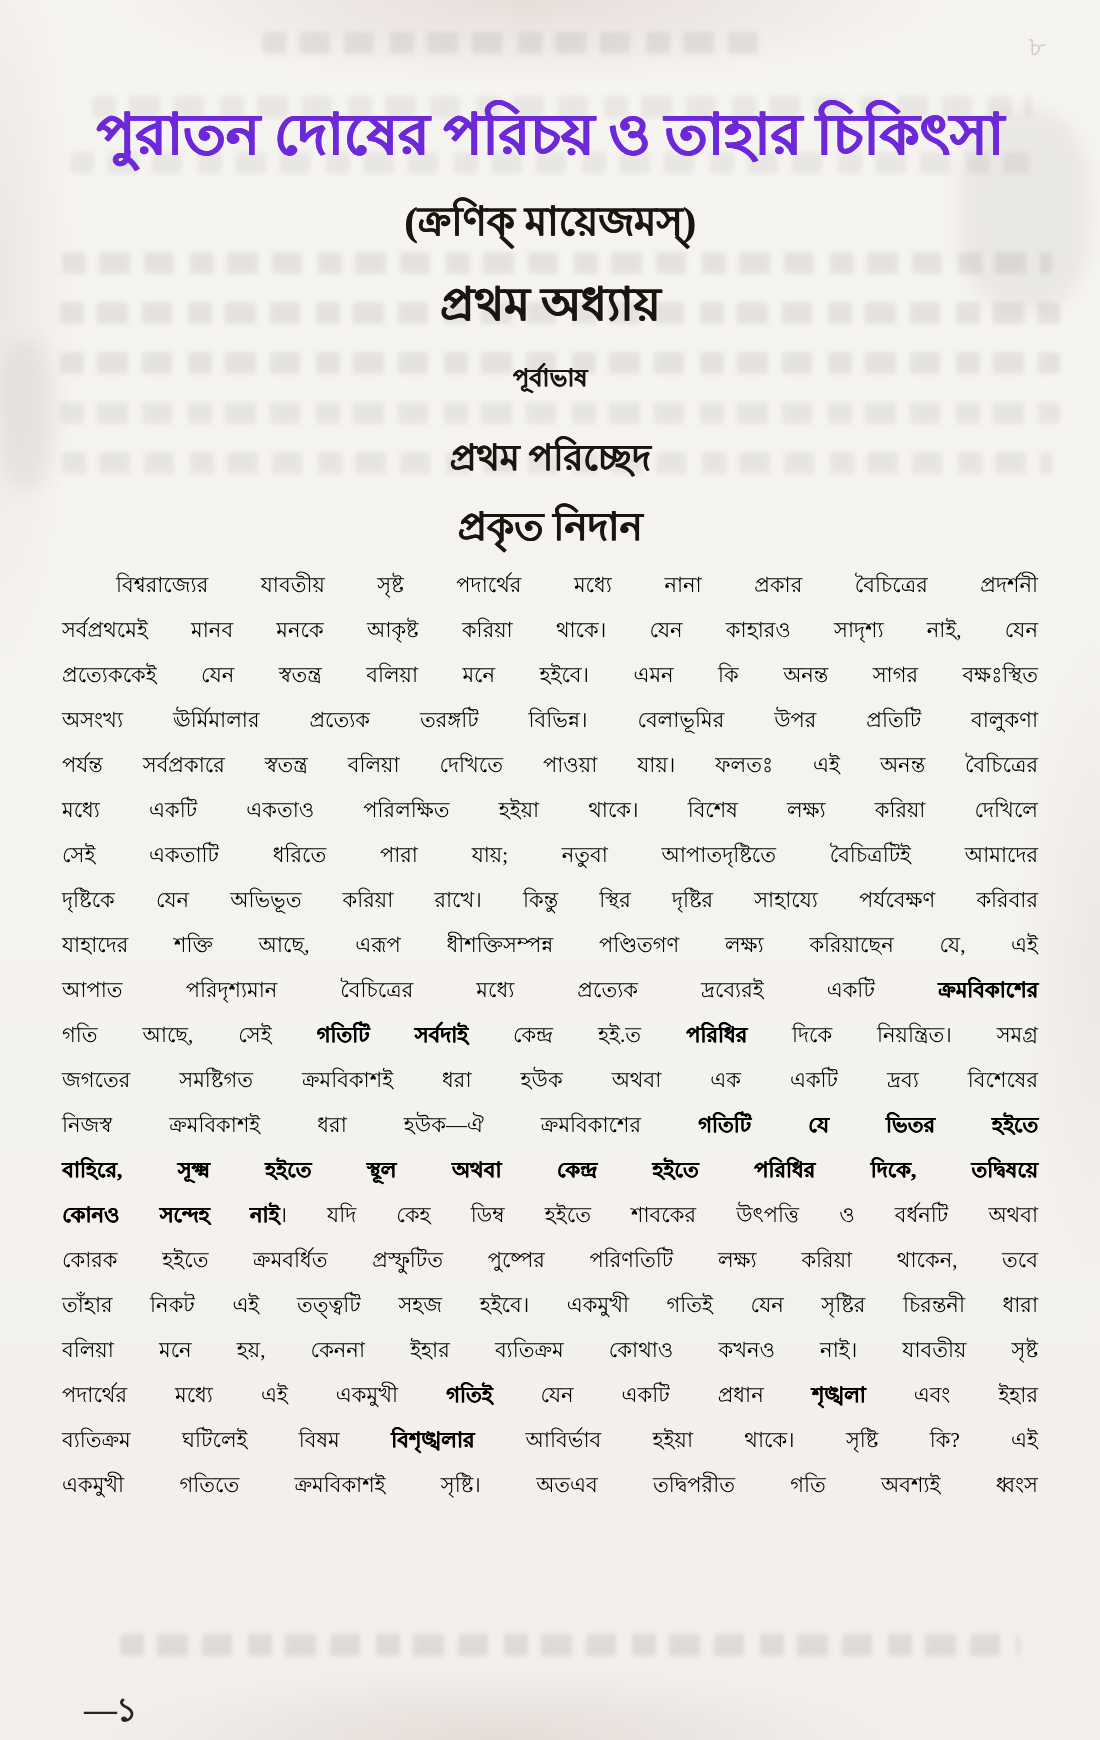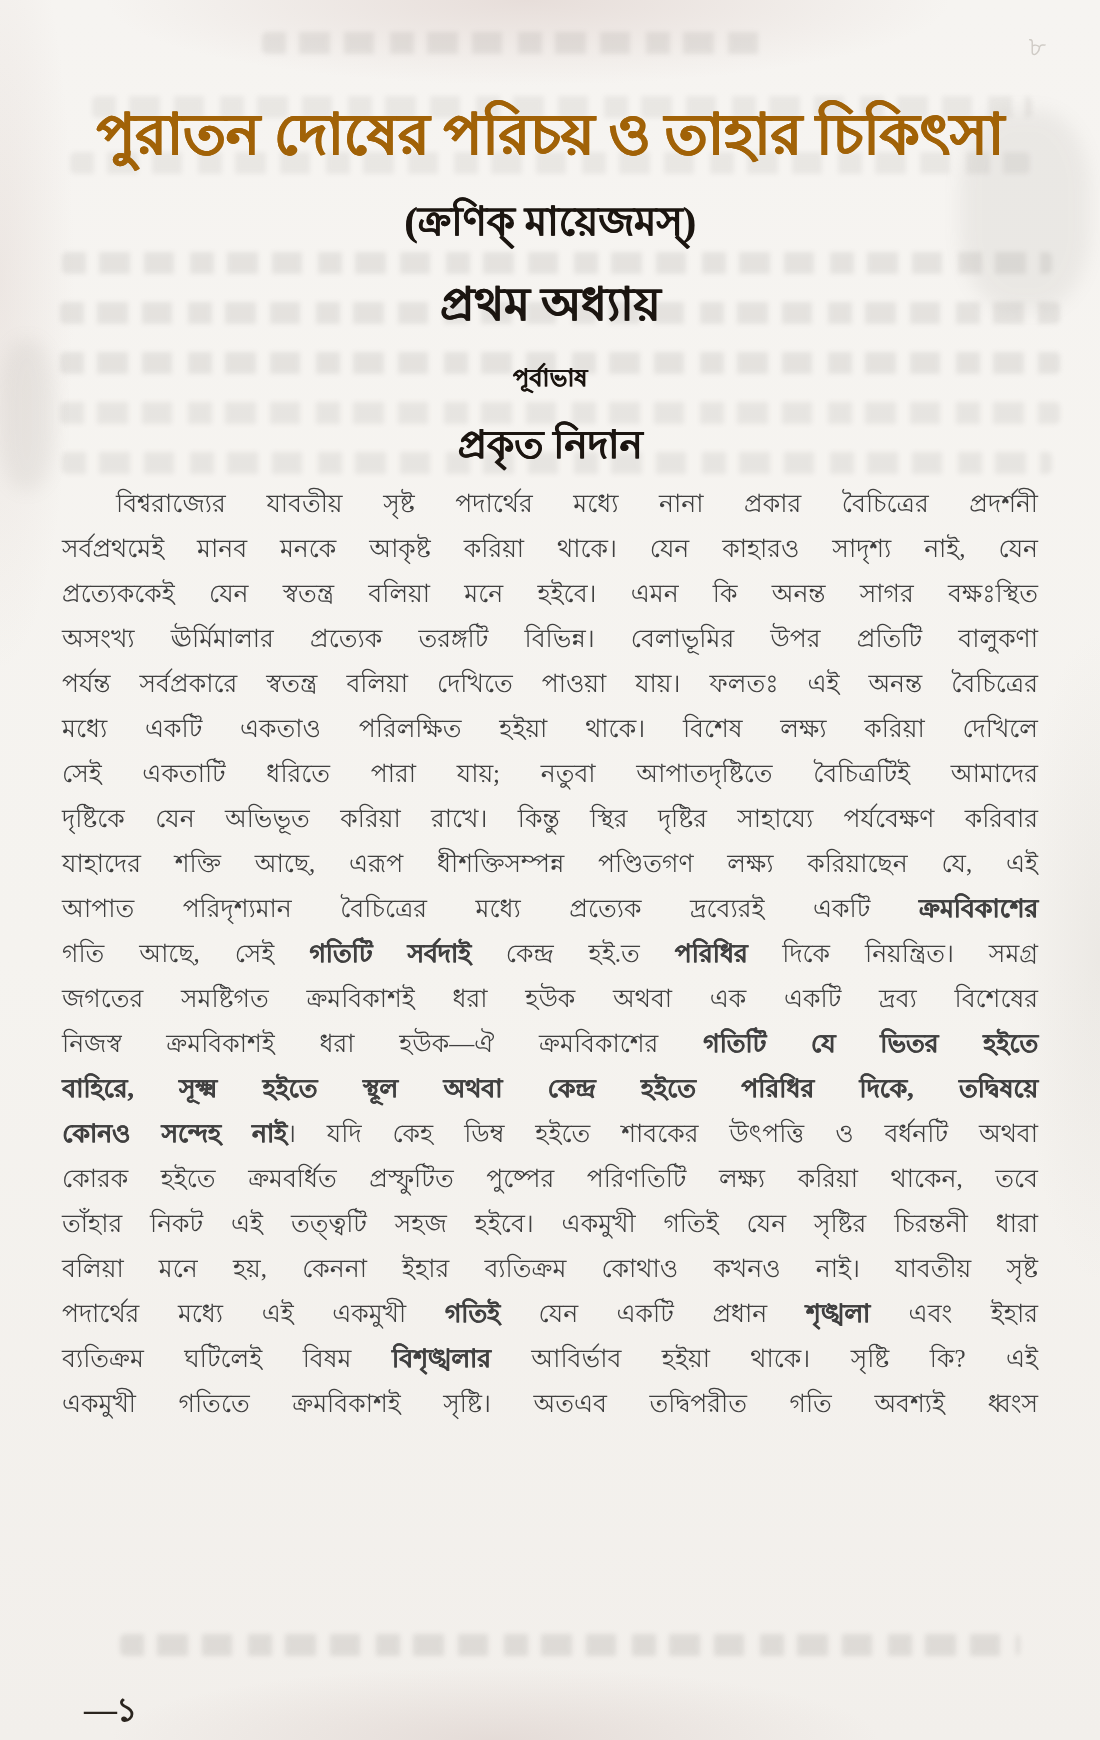--- a/index.html
+++ b/index.html
@@ -29,40 +29,40 @@
   }
   .ghost.blob {
     height: auto; border-radius: 40%;
     background: #8a857f; opacity: .10; filter: blur(9px);
   }
 
   .c { text-align: center; }
   .title {
     font-size: 57px; line-height: 74px; font-weight: bold;
     text-shadow: 1px 0 currentColor, 0 0 .6px currentColor;
-    color: #a16207;
+    color: #6d28d9;
   }
   .subtitle { font-size: 40px; line-height: 48px; margin-top: 26px; font-weight: bold;
               text-shadow: .6px 0 currentColor; }
   .chapter  { font-size: 46px; line-height: 54px; margin-top: 32px; font-weight: bold;
               text-shadow: .8px 0 currentColor; }
   .foreword { font-size: 24px; line-height: 40px; margin-top: 26px; font-weight: bold;
               text-shadow: .5px 0 currentColor; }
   .section  { font-size: 36px; line-height: 44px; margin-top: 38px; font-weight: bold;
               text-shadow: .5px 0 currentColor; }
   .sectitle  { font-size: 39px; line-height: 53px; margin-top: 14px; font-weight: bold;
                text-shadow: .6px 0 currentColor; }
   .sectitle2 { font-size: 39px; line-height: 53px; margin-top: 20px; font-weight: bold;
                text-shadow: .6px 0 currentColor; }
 
   .bodytext { margin-top: 10px; }
   .line {
-    font-size: 25px; line-height: 45px;
+    font-size: 21px; line-height: 45px;
     text-align: justify; text-align-last: justify; text-justify: inter-word;
-    white-space: normal; color: #404040;
+    white-space: normal; color: #000000;
   }
   .line.indent { text-indent: 54px; }
   .line .b { font-weight: bold; text-shadow: .5px 0 currentColor; }
 
   .page-number {
     position: absolute; top: 26px; right: 54px;
     font-size: 27px; color: #c9c5bf; opacity: .85;
   }
   .signature {
     position: absolute; left: 84px; top: 1684px;
@@ -85,20 +85,21 @@
 <div class="ghost blob" style="left:0px; top:340px; width:54px; height:150px;"></div>
 <div class="ghost" style="left:120px; top:1634px; width:900px; opacity:.15;"></div>
 
 <div class="page-number">৮</div>
 
 <div class="sheet">
   <div class="title c">পুরাতন দোষের পরিচয় ও তাহার চিকিৎসা</div>
   <div class="subtitle c">(ক্রণিক্ মায়েজমস্)</div>
   <div class="chapter c">প্রথম অধ্যায়</div>
   <div class="foreword c">পূর্বাভাষ</div>
+  <div class="section c">প্রথম পরিচ্ছেদ</div>
   <div class="sectitle2 c">প্রকৃত নিদান</div>
 
   <div class="bodytext" id="bodyLines">
       <div class="line indent"><span>বিশ্বরাজ্যের যাবতীয় সৃষ্ট পদার্থের মধ্যে নানা প্রকার বৈচিত্রের প্রদর্শনী</span></div>
       <div class="line"><span>সর্বপ্রথমেই মানব মনকে আকৃষ্ট করিয়া থাকে। যেন কাহারও সাদৃশ্য নাই, যেন</span></div>
       <div class="line"><span>প্রত্যেককেই যেন স্বতন্ত্র বলিয়া মনে হইবে। এমন কি অনন্ত সাগর বক্ষঃস্থিত</span></div>
       <div class="line"><span>অসংখ্য ঊর্মিমালার প্রত্যেক তরঙ্গটি বিভিন্ন। বেলাভূমির উপর প্রতিটি বালুকণা</span></div>
       <div class="line"><span>পর্যন্ত সর্বপ্রকারে স্বতন্ত্র বলিয়া দেখিতে পাওয়া যায়। ফলতঃ এই অনন্ত বৈচিত্রের</span></div>
       <div class="line"><span>মধ্যে একটি একতাও পরিলক্ষিত হইয়া থাকে। বিশেষ লক্ষ্য করিয়া দেখিলে</span></div>
       <div class="line"><span>সেই একতাটি ধরিতে পারা যায়; নতুবা আপাতদৃষ্টিতে বৈচিত্রটিই আমাদের</span></div>

